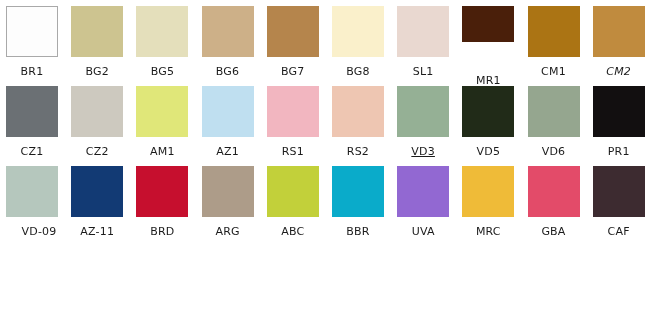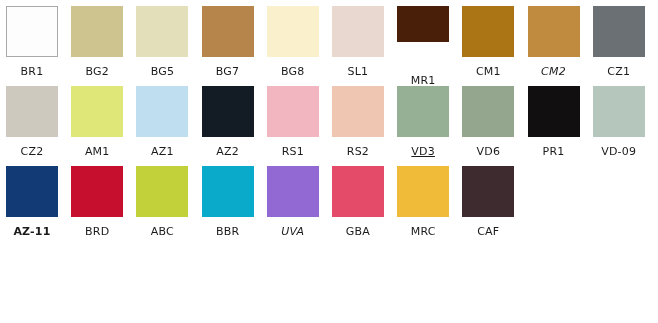--- a/index.html
+++ b/index.html
@@ -65,20 +65,24 @@
     </div>
     <div class="swatch-cell">
       <div class="swatch-chip" style="background: rgb(205, 196, 144);"></div>
       <div class="swatch-label" style="color: rgb(27, 27, 27);">BG2</div>
     </div>
     <div class="swatch-cell">
       <div class="swatch-chip" style="background: rgb(228, 223, 187);"></div>
       <div class="swatch-label" style="color: rgb(27, 27, 27);">BG5</div>
     </div>
     <div class="swatch-cell">
+      <div class="swatch-chip" style="background: rgb(205, 176, 136);"></div>
+      <div class="swatch-label" style="color: rgb(27, 27, 27);">BG6</div>
+    </div>
+    <div class="swatch-cell">
       <div class="swatch-chip" style="background: rgb(181, 133, 76);"></div>
       <div class="swatch-label" style="color: rgb(27, 27, 27);">BG7</div>
     </div>
     <div class="swatch-cell">
       <div class="swatch-chip" style="background: rgb(250, 240, 203);"></div>
       <div class="swatch-label" style="color: rgb(27, 27, 27);">BG8</div>
     </div>
     <div class="swatch-cell">
       <div class="swatch-chip" style="background: rgb(233, 216, 208);"></div>
       <div class="swatch-label" style="color: rgb(27, 27, 27);">SL1</div>
@@ -105,72 +109,76 @@
     </div>
     <div class="swatch-cell">
       <div class="swatch-chip" style="background: rgb(224, 231, 121);"></div>
       <div class="swatch-label" style="color: rgb(27, 27, 27);">AM1</div>
     </div>
     <div class="swatch-cell">
       <div class="swatch-chip" style="background: rgb(191, 223, 240);"></div>
       <div class="swatch-label" style="color: rgb(27, 27, 27);">AZ1</div>
     </div>
     <div class="swatch-cell">
-      <div class="swatch-chip" style="background: rgb(19, 27, 36);"></div>
-      <div class="swatch-label" style="color: rgb(27, 27, 27);">AZ2</div>
-    </div>
-    <div class="swatch-cell">
       <div class="swatch-chip" style="background: rgb(242, 182, 192);"></div>
       <div class="swatch-label" style="color: rgb(27, 27, 27);">RS1</div>
     </div>
     <div class="swatch-cell">
       <div class="swatch-chip" style="background: rgb(238, 198, 178);"></div>
       <div class="swatch-label" style="color: rgb(27, 27, 27);">RS2</div>
     </div>
     <div class="swatch-cell">
       <div class="swatch-chip" style="background: rgb(149, 176, 149);"></div>
       <div class="swatch-label" style="color: rgb(27, 27, 27); text-decoration: underline;">VD3</div>
     </div>
     <div class="swatch-cell">
+      <div class="swatch-chip" style="background: rgb(33, 43, 24);"></div>
+      <div class="swatch-label" style="color: rgb(27, 27, 27);">VD5</div>
+    </div>
+    <div class="swatch-cell">
       <div class="swatch-chip" style="background: rgb(149, 166, 143);"></div>
       <div class="swatch-label" style="color: rgb(27, 27, 27);">VD6</div>
     </div>
     <div class="swatch-cell">
       <div class="swatch-chip" style="background: rgb(18, 15, 16);"></div>
       <div class="swatch-label" style="color: rgb(27, 27, 27);">PR1</div>
     </div>
     <div class="swatch-cell">
       <div class="swatch-chip" style="background: rgb(181, 199, 189);"></div>
-      <div class="swatch-label" style="color: rgb(27, 27, 27);">VD-09</div>
+      <div class="swatch-label" style="color: rgb(27, 27, 27); margin-left: 7px;">VD-09</div>
     </div>
     <div class="swatch-cell">
       <div class="swatch-chip" style="background: rgb(18, 58, 116);"></div>
-      <div class="swatch-label" style="color: rgb(27, 27, 27); font-weight: bold;">AZ-11</div>
+      <div class="swatch-label" style="color: rgb(27, 27, 27);">AZ-11</div>
     </div>
     <div class="swatch-cell">
       <div class="swatch-chip" style="background: rgb(198, 15, 46);"></div>
       <div class="swatch-label" style="color: rgb(27, 27, 27);">BRD</div>
+    </div>
+    <div class="swatch-cell">
+      <div class="swatch-chip" style="background: rgb(173, 156, 137);"></div>
+      <div class="swatch-label" style="color: rgb(27, 27, 27);">ARG</div>
     </div>
     <div class="swatch-cell">
       <div class="swatch-chip" style="background: rgb(194, 208, 58);"></div>
       <div class="swatch-label" style="color: rgb(27, 27, 27);">ABC</div>
     </div>
     <div class="swatch-cell">
       <div class="swatch-chip" style="background: rgb(10, 171, 202);"></div>
       <div class="swatch-label" style="color: rgb(27, 27, 27);">BBR</div>
     </div>
     <div class="swatch-cell">
       <div class="swatch-chip" style="background: rgb(146, 104, 210);"></div>
-      <div class="swatch-label" style="color: rgb(27, 27, 27); font-style: italic;">UVA</div>
+      <div class="swatch-label" style="color: rgb(27, 27, 27);">UVA</div>
+    </div>
+    <div class="swatch-cell">
+      <div class="swatch-chip" style="background: rgb(239, 187, 56);"></div>
+      <div class="swatch-label" style="color: rgb(27, 27, 27);">MRC</div>
     </div>
     <div class="swatch-cell">
       <div class="swatch-chip" style="background: rgb(227, 75, 105);"></div>
       <div class="swatch-label" style="color: rgb(27, 27, 27);">GBA</div>
-    </div>
-    <div class="swatch-cell">
-      <div class="swatch-chip" style="background: rgb(239, 187, 56);"></div>
-      <div class="swatch-label" style="color: rgb(27, 27, 27);">MRC</div>
     </div>
     <div class="swatch-cell">
       <div class="swatch-chip" style="background: rgb(61, 43, 48);"></div>
       <div class="swatch-label" style="color: rgb(27, 27, 27);">CAF</div>
     </div>
   </div>
 
 </body></html>

